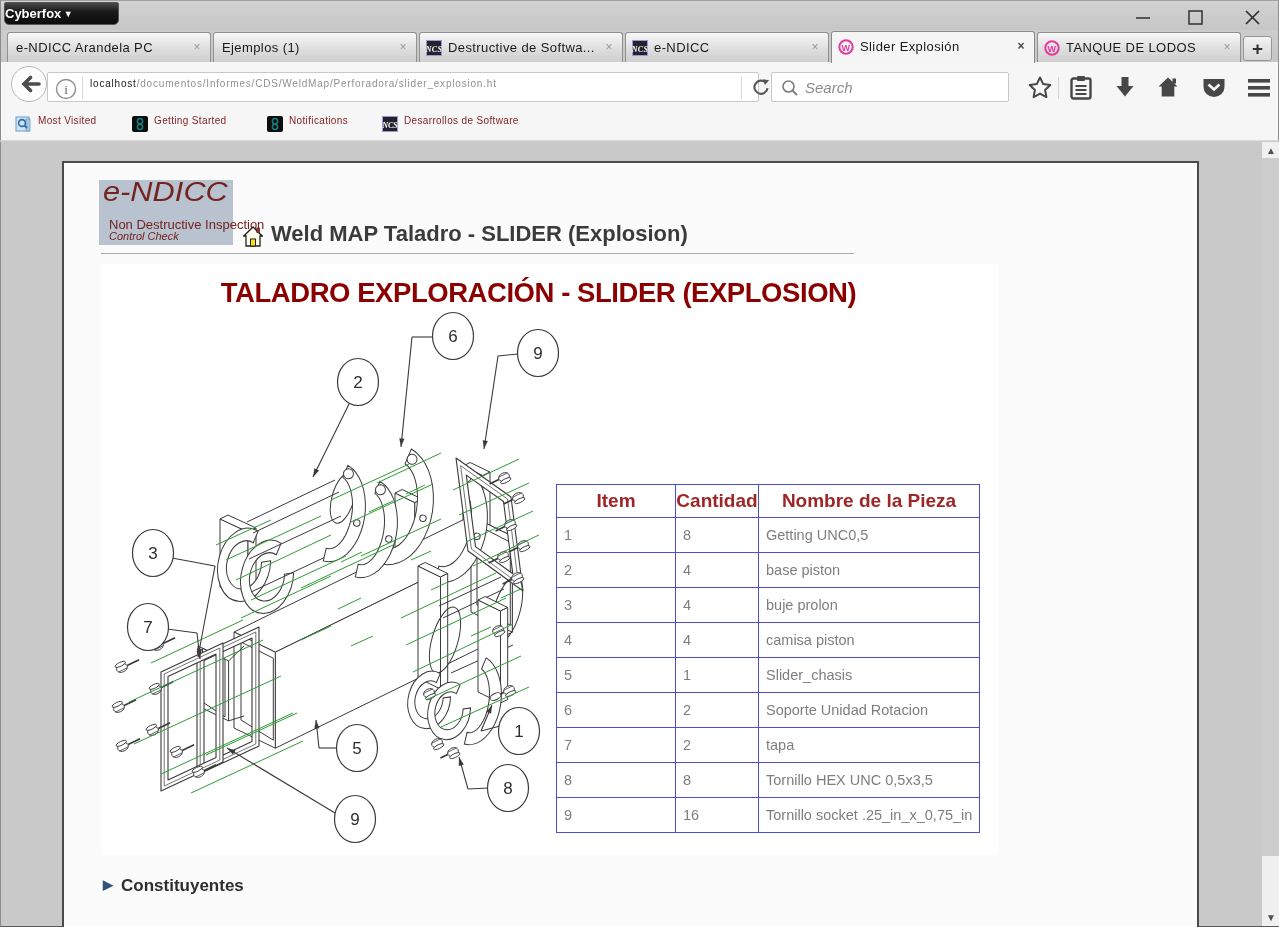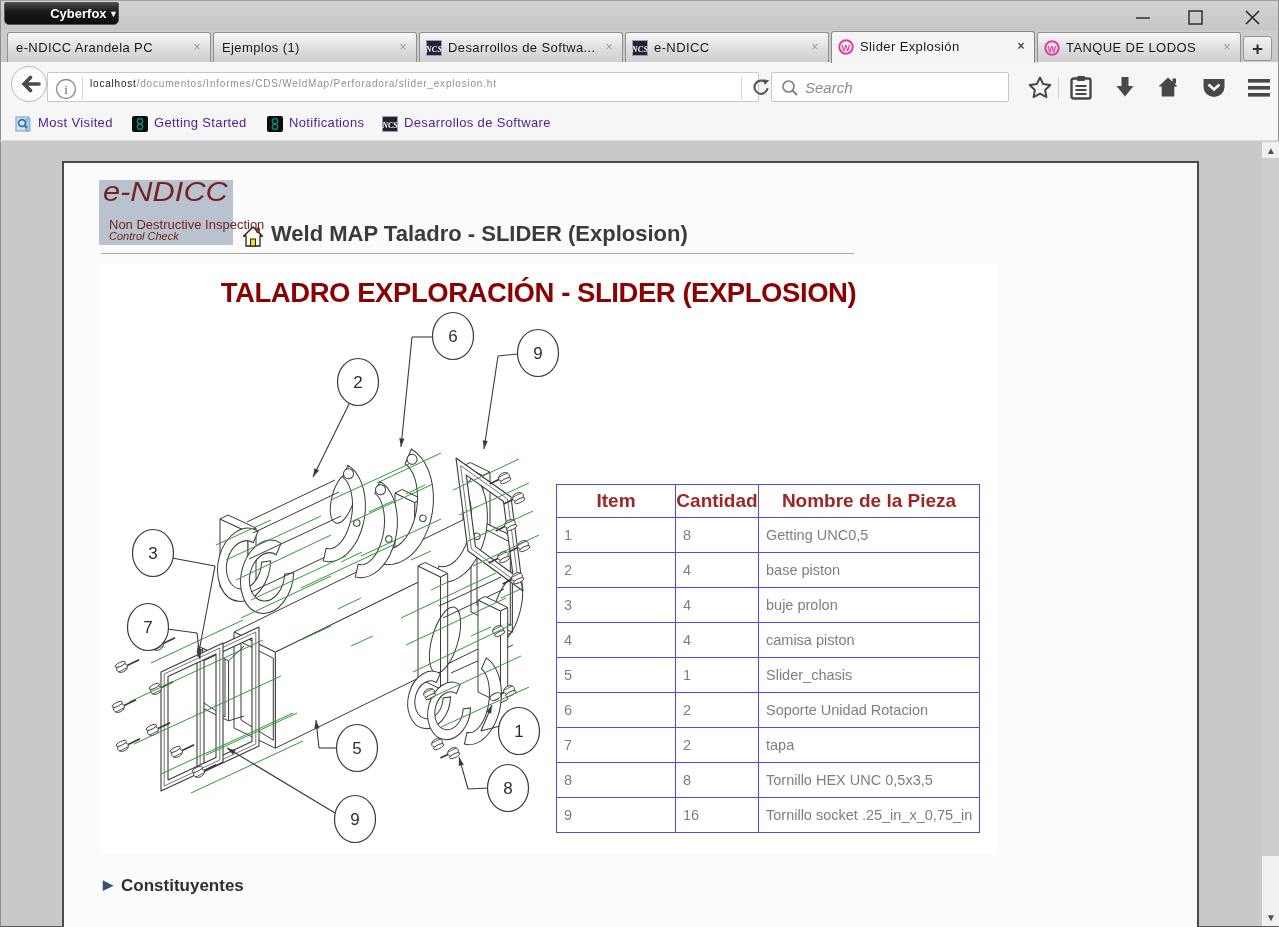--- a/index.html
+++ b/index.html
@@ -4,21 +4,21 @@
 <style>
 * { margin:0; padding:0; box-sizing:border-box; }
 html,body { width:1279px; height:927px; overflow:hidden; }
 body { font-family:"Liberation Sans",sans-serif; position:relative; background:#cbcbcb; }
 
 #titlebar { position:absolute; left:0; top:0; width:1279px; height:30px;
   background:linear-gradient(#d2d2d2,#c6c6c6); border-left:1px solid #8d8d8d; border-top:1px solid #a0a0a0; border-right:1px solid #8d8d8d;}
 #cfbtn { position:absolute; left:3px; top:1px; width:115px; height:23px;
   background:linear-gradient(#4a4a4a,#1a1a1a 40%,#0c0c0c); border:1px solid #555;
   border-radius:2px 2px 5px 5px; color:#fff; font-weight:bold; font-size:13px;
-  text-align:right; line-height:22px; }
+  text-align:left; line-height:22px; }
 #cfbtn .caret { font-size:9px; position:relative; top:-1px; }
 #winctl { position:absolute; right:10px; top:6px; }
 
 #tabbar { position:absolute; left:0; top:30px; width:1279px; height:32px;
   background:linear-gradient(#cdcdcd,#c7c7c7); border-left:1px solid #8d8d8d; border-right:1px solid #8d8d8d; }
 .tab { position:absolute; top:2px; height:30px; border:1px solid #919191; border-bottom:none;
   border-radius:3px 3px 0 0; background:linear-gradient(#f8f8f8,#dcdcdc 60%,#cfcfcf);
   font-size:13px; letter-spacing:0.4px; color:#1a1a1a; overflow:hidden; white-space:nowrap; }
 .tab .ttl { position:absolute; left:8px; top:7px; }
 .tab .ticon + .ttl { left:28px; }
@@ -38,21 +38,21 @@
   font-size:10px; letter-spacing:0.8px; color:#909090; }
 #urltext b { color:#18181a; font-weight:normal; }
 #backbtn { position:absolute; left:10px; top:4px; width:36px; height:36px; border-radius:50%;
   background:#fcfcfc; border:1px solid #b9b9b9; z-index:3;}
 #searchbox { position:absolute; left:770px; top:10px; width:238px; height:30px; background:#fff;
   border:1px solid #c8c8c8; border-radius:2px; }
 #searchbox .ph { position:absolute; left:33px; top:6px; font-size:15px; font-style:italic; color:#8c8c8c; }
 
 #bookbar { position:absolute; left:0; top:108px; width:1279px; height:33px; background:#f6f6f6;
   border-left:1px solid #8d8d8d; border-right:1px solid #8d8d8d; border-bottom:1px solid #d9d9d9;}
-.bmitem { position:absolute; top:7px; font-size:13px; letter-spacing:0.35px; color:#4c1d95; }
+.bmitem { position:absolute; top:7px; font-size:10px; letter-spacing:0.35px; color:#7f1d1d; }
 .bmicon { position:absolute; top:8px; width:16px; height:16px; }
 
 #viewport { position:absolute; left:0; top:142px; width:1279px; height:785px; background:#c9c9c9;
   border-left:1px solid #8d8d8d; border-right:1px solid #8d8d8d; border-bottom:1px solid #5a5a5a; }
 #scrollbar { position:absolute; left:1261px; top:0; width:17px; height:784px; background:#f0f0f0; }
 #sthumb { position:absolute; left:0px; top:16px; width:17px; height:698px; background:#cdcdcd; }
 #page { position:absolute; left:61px; top:19px; width:1137px; height:766px; background:#fbfbfb;
   border:2px solid #4a4a4a; border-bottom:none; }
 
 #logo { position:absolute; left:35px; top:17px; width:134px; height:65px; background:#b9c2cf; color:#74231e; }
@@ -91,21 +91,21 @@
     </div>
   <div class="tab" style="left:212px; width:204px;">
       <span class="ttl">Ejemplos (1)</span>
       <span class="tx">×</span>
     </div>
   <div class="tab" style="left:418px; width:204px;">
     <svg class="ticon" viewBox="0 0 16 16">
         <rect x="0.5" y="0.5" width="15" height="15" fill="#23232e" stroke="#9f94d6"></rect>
         <text x="8" y="11.5" font-size="8" font-weight="bold" font-style="italic" fill="#fff" text-anchor="middle" font-family="Liberation Serif,serif">NCS</text>
       </svg>
-    <span class="ttl">Desarrollos de Softwa...</span>
+    <span class="ttl">Destructive de Softwa...</span>
       <span class="tx">×</span>
     </div>
   <div class="tab" style="left:624px; width:204px;">
     <svg class="ticon" viewBox="0 0 16 16">
         <rect x="0.5" y="0.5" width="15" height="15" fill="#23232e" stroke="#9f94d6"></rect>
         <text x="8" y="11.5" font-size="8" font-weight="bold" font-style="italic" fill="#fff" text-anchor="middle" font-family="Liberation Serif,serif">NCS</text>
       </svg>
     <span class="ttl">e-NDICC</span>
       <span class="tx">×</span>
     </div>

